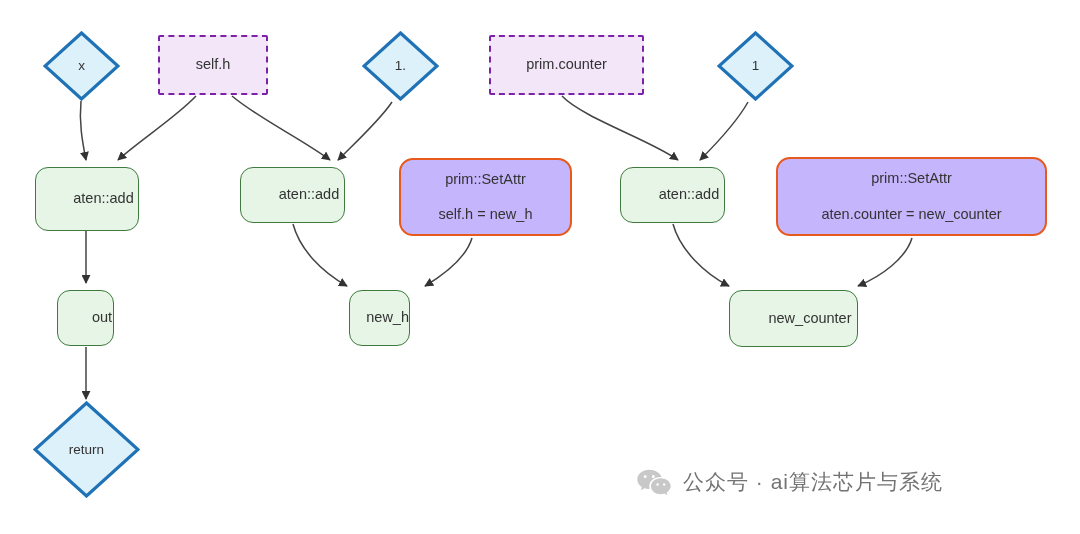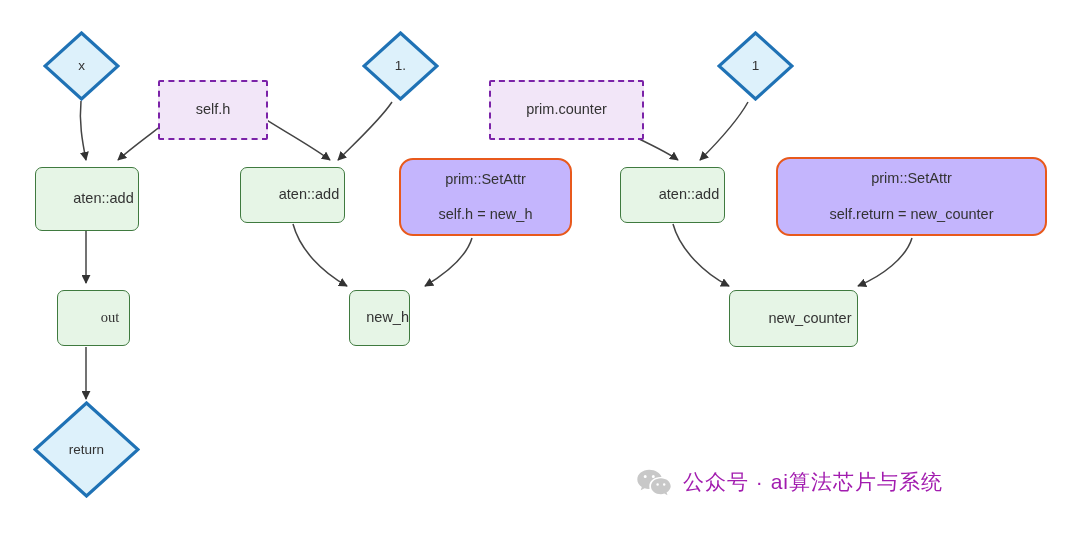--- a/index.html
+++ b/index.html
@@ -35,31 +35,30 @@
     justify-content: center;
     text-align: center;
     color: #333333;
     line-height: 1.32;
     white-space: nowrap;
   }
   
   .node.proc {
     background: #e6f5e6;
     border: 1.4px solid #3f7a3f;
-    border-radius: 7px;
+    border-radius: 13px;
     font-size: 14.5px;
     padding-left: 33px;
   }
   
   .node.attr {
     background: #f2e6f8;
     border: 2.6px dashed #7b22a8;
     border-radius: 2px;
     font-size: 14.5px;
-    margin-top: 45px;
   }
   
   .node.setattr {
     background: #c4b5fd;
     border: 2.6px solid #e8591c;
     border-radius: 14px;
     font-size: 14.5px;
   }
   .node.setattr .line2 {
     margin-top: 16px;
@@ -77,21 +76,21 @@
     height: 100%;
   }
   .node.diamond .dlabel {
     position: relative;
     z-index: 2;
   }
   .watermark {
     position: absolute;
     display: flex;
     align-items: center;
-    color: #a21caf;
+    color: #737373;
     font-size: 21px;
     letter-spacing: 1px;
     white-space: nowrap;
     user-select: none;
   }
   .watermark .wechat-icon {
     margin-right: 12px;
     display: inline-flex;
   }
 </style>
@@ -175,24 +174,24 @@
     <span class="line1">prim::SetAttr</span>
     <span class="line2">self.h = new_h</span>
   </div>
 
   <div class="node proc" style="left:620px; top:167px; width:105px; height:56px;">
     <span>aten::add</span>
   </div>
 
   <div class="node setattr" style="left:776px; top:157px; width:271px; height:79px;">
     <span class="line1">prim::SetAttr</span>
-    <span class="line2">self.return = new_counter</span>
-  </div>
-
-  <div class="node proc" style="left:57px; top:290px; width:73px; height:56px;font-family:Liberation Serif, serif;">
+    <span class="line2">aten.counter = new_counter</span>
+  </div>
+
+  <div class="node proc" style="left:57px; top:290px; width:57px; height:56px;">
     <span>out</span>
   </div>
 
   <div class="node proc" style="left:349px; top:290px; width:61px; height:56px;align-items:flex-end;">
     <span>new_h</span>
   </div>
 
   <div class="node proc" style="left:729px; top:290px; width:129px; height:57px;">
     <span>new_counter</span>
   </div>

